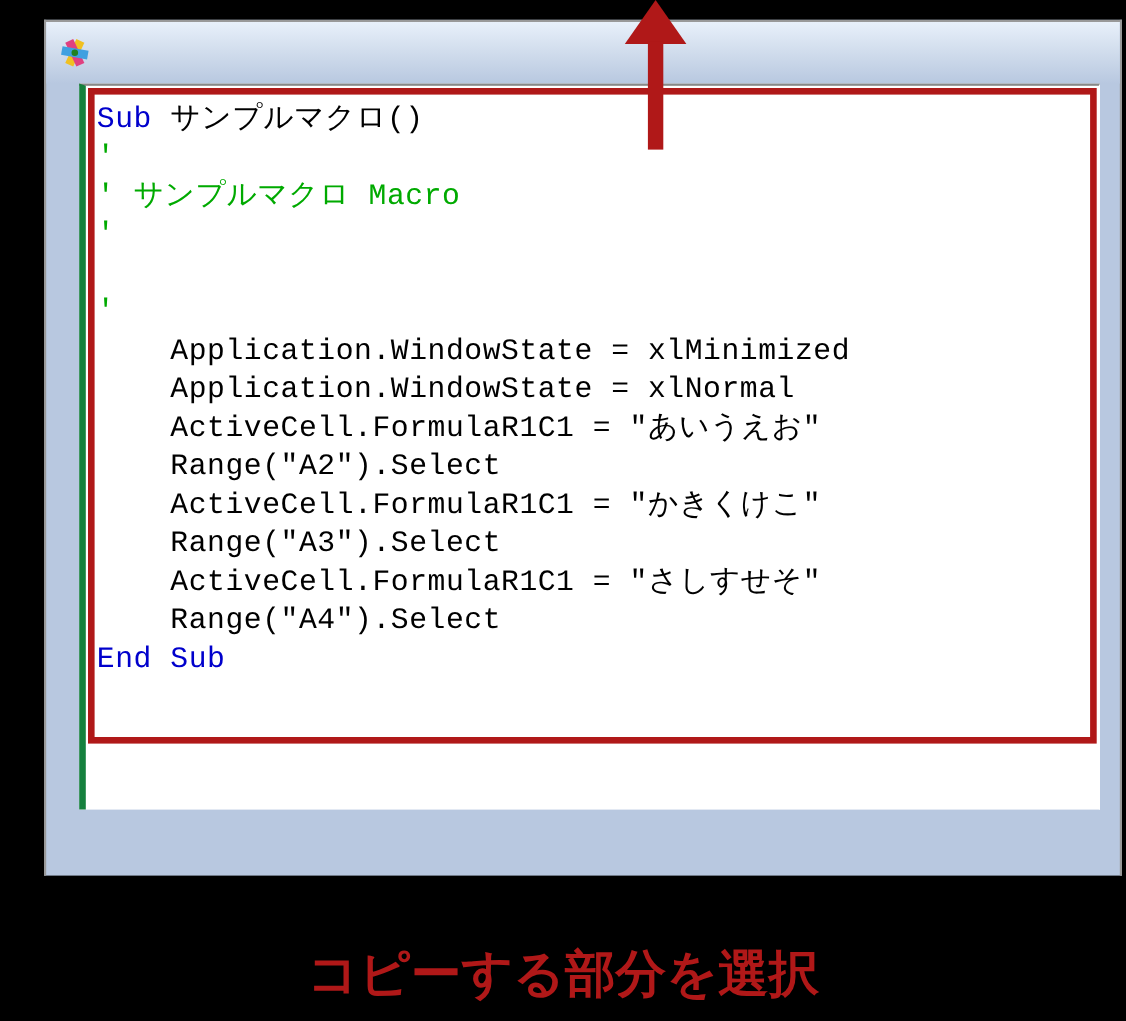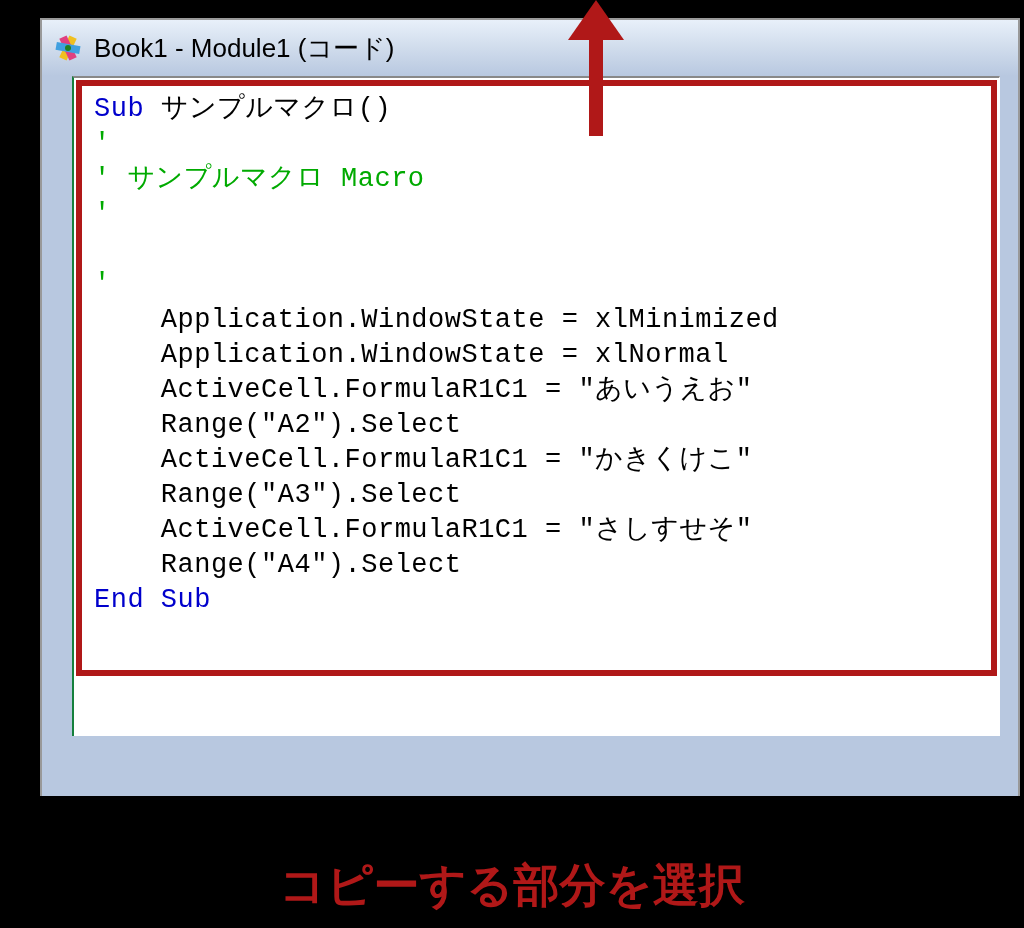--- a/index.html
+++ b/index.html
@@ -57,26 +57,26 @@
       font-weight: bold;
       width: 100%;
       height: 40px;
       display: flex;
       align-items: center;
     }
     .code-area {
       margin: 0 18px 0 30px;
       background: #fff;
       border-top: 2px solid #888;
-      border-left: 2px solid #15803d;
+      border-left: 6px solid #15803d;
       border-right: 1px solid #fff;
       border-bottom: none;
       height: 660px;
       position: relative;
-      padding: 14px 20px;
+      padding: 14px 10px;
     }
     .red-box {
       position: absolute;
       top: 2px;
       left: 2px;
       right: 2px;
       bottom: 60px;
       border: 6px solid #b01818;
       pointer-events: none;
     }
@@ -130,21 +130,20 @@
 <div class="outer-frame">
   <div class="title-bar">
     <div class="title-icon">
       <svg width="32" height="32" viewBox="0 0 32 32">
         <rect x="12" y="4" width="8" height="24" fill="#f0c020" transform="rotate(25 16 16)"></rect>
         <rect x="12" y="4" width="8" height="24" fill="#e04080" transform="rotate(-25 16 16)"></rect>
         <rect x="4" y="12" width="24" height="8" fill="#40a0e0" transform="rotate(10 16 16)"></rect>
         <circle cx="16" cy="16" r="3" fill="#208020"></circle>
       </svg>
     </div>
-    <div class="title-text">Book1 - Module1 (コード)</div>
   </div>
 
 
   <div class="code-area">
     <div class="code-content"><span class="kw-blue">Sub</span><span> サンプルマクロ()</span>
 <span class="kw-green">'</span>
 <span class="kw-green">' サンプルマクロ Macro</span>
 <span class="kw-green">'</span>
 <span></span>
 <span class="kw-green">'</span>

